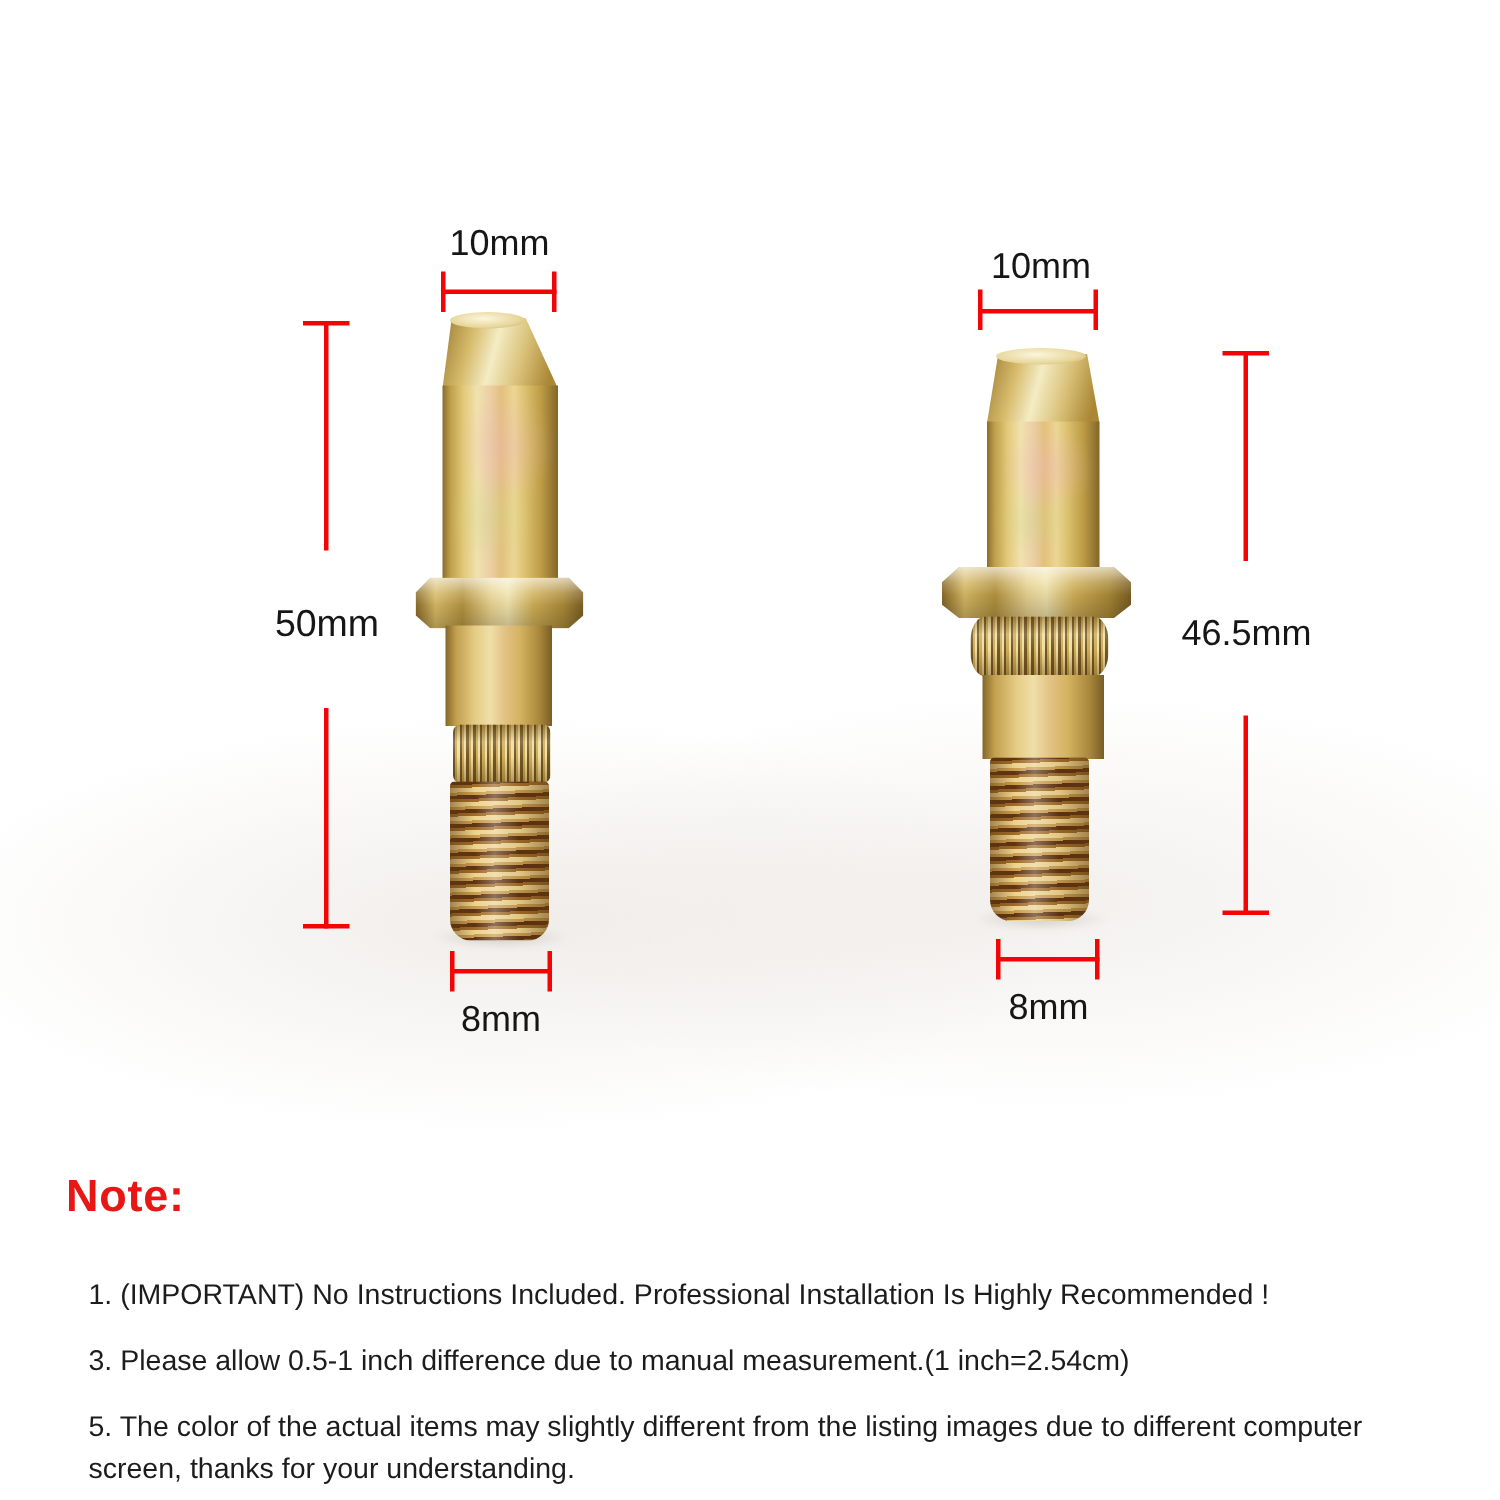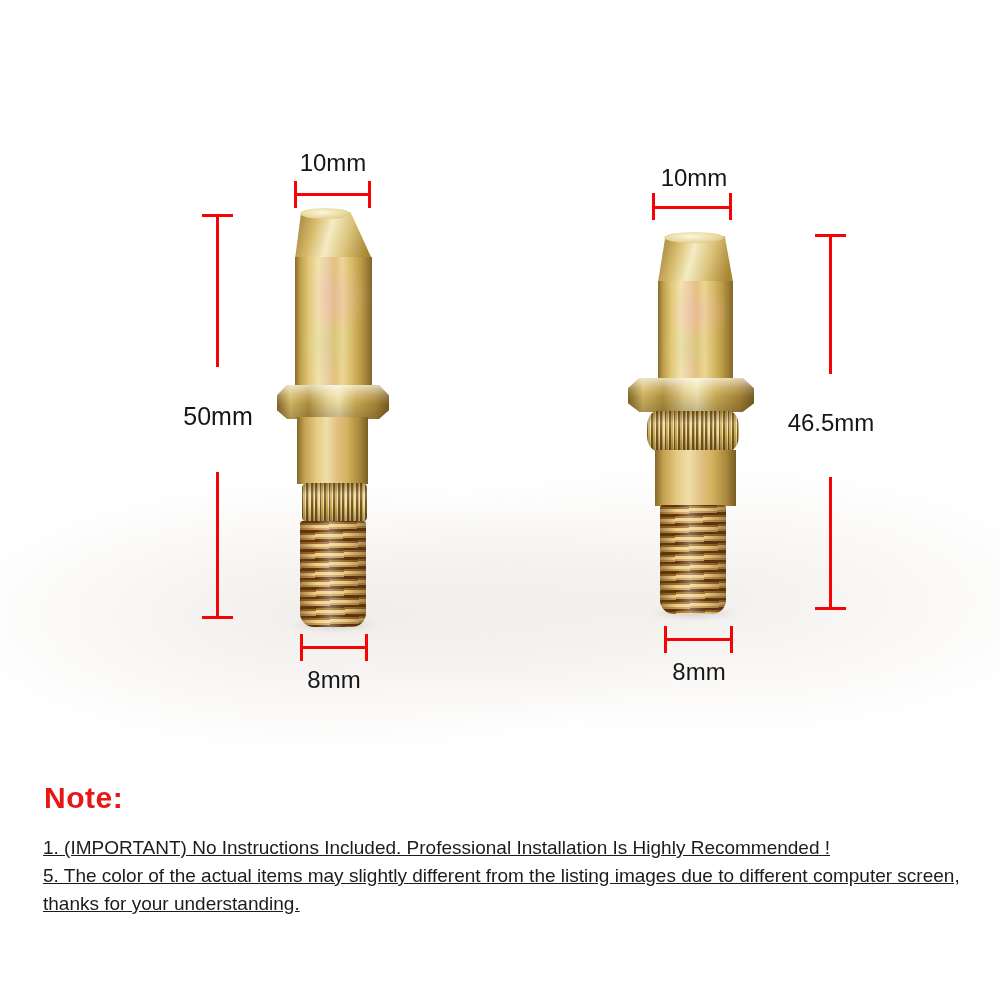--- a/index.html
+++ b/index.html
@@ -78,21 +78,21 @@
   }
   
   .note-heading {
     position:absolute; left:44px; top:781px;
     color:#e71715; font-size:30px; font-weight:bold; letter-spacing:0.5px;text-align:center;
   }
   .note-items {
     position:absolute; left:43px; top:834px; width:945px;
     color:#1c1c1c; font-size:19px; line-height:28px;
   }
-  .note-items p { margin:0;text-decoration:underline; }
+  .note-items p { margin:16px; }
 </style>
 </head>
 <body>
 
 <div class="canvas">
 
   <div class="photo">
 
     <div>
 
@@ -148,17 +148,18 @@
       <div class="abs red vline" style="left:730px; top:626px; height:27px;"></div>
       <div class="abs red hline" style="left:664px; top:638px; width:69px;"></div>
       <div class="dim-label" style="left:658px; top:659px; width:82px;">8mm</div>
     </div>
   </div>
 
   <div>
     <div class="note-heading">Note:</div>
     <div class="note-items">
       <p>1. (IMPORTANT) No Instructions Included. Professional Installation Is Highly Recommended !</p>
+      <p>3. Please allow 0.5-1 inch difference due to manual measurement.(1 inch=2.54cm)</p>
       <p>5. The color of the actual items may slightly different from the listing images due to different computer screen, thanks for your understanding.</p>
     </div>
   </div>
 
 </div>
 
 </body></html>

